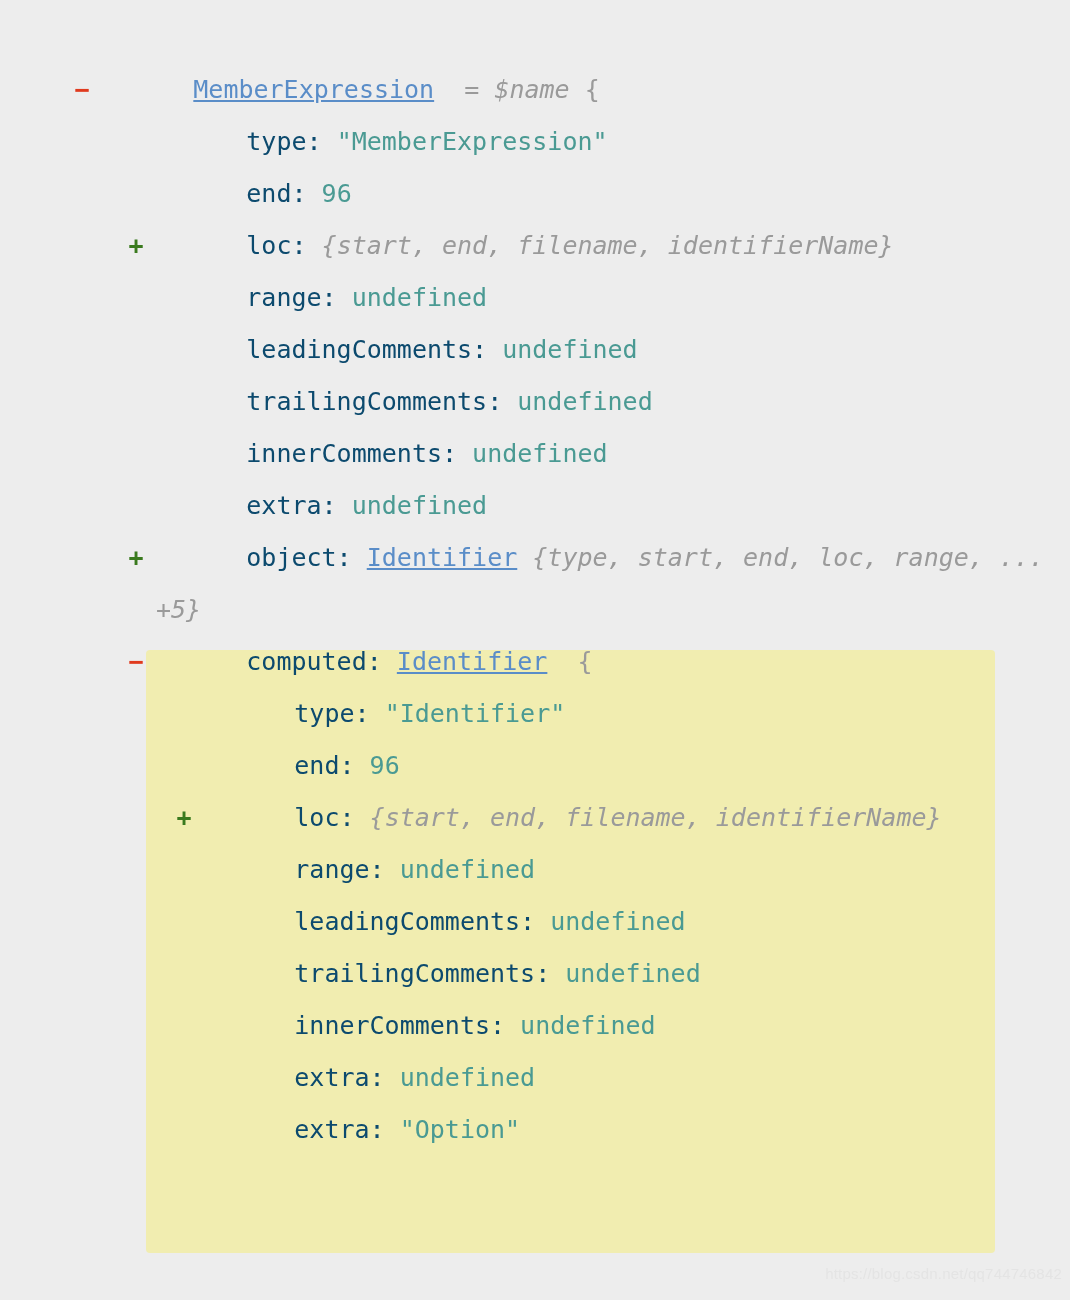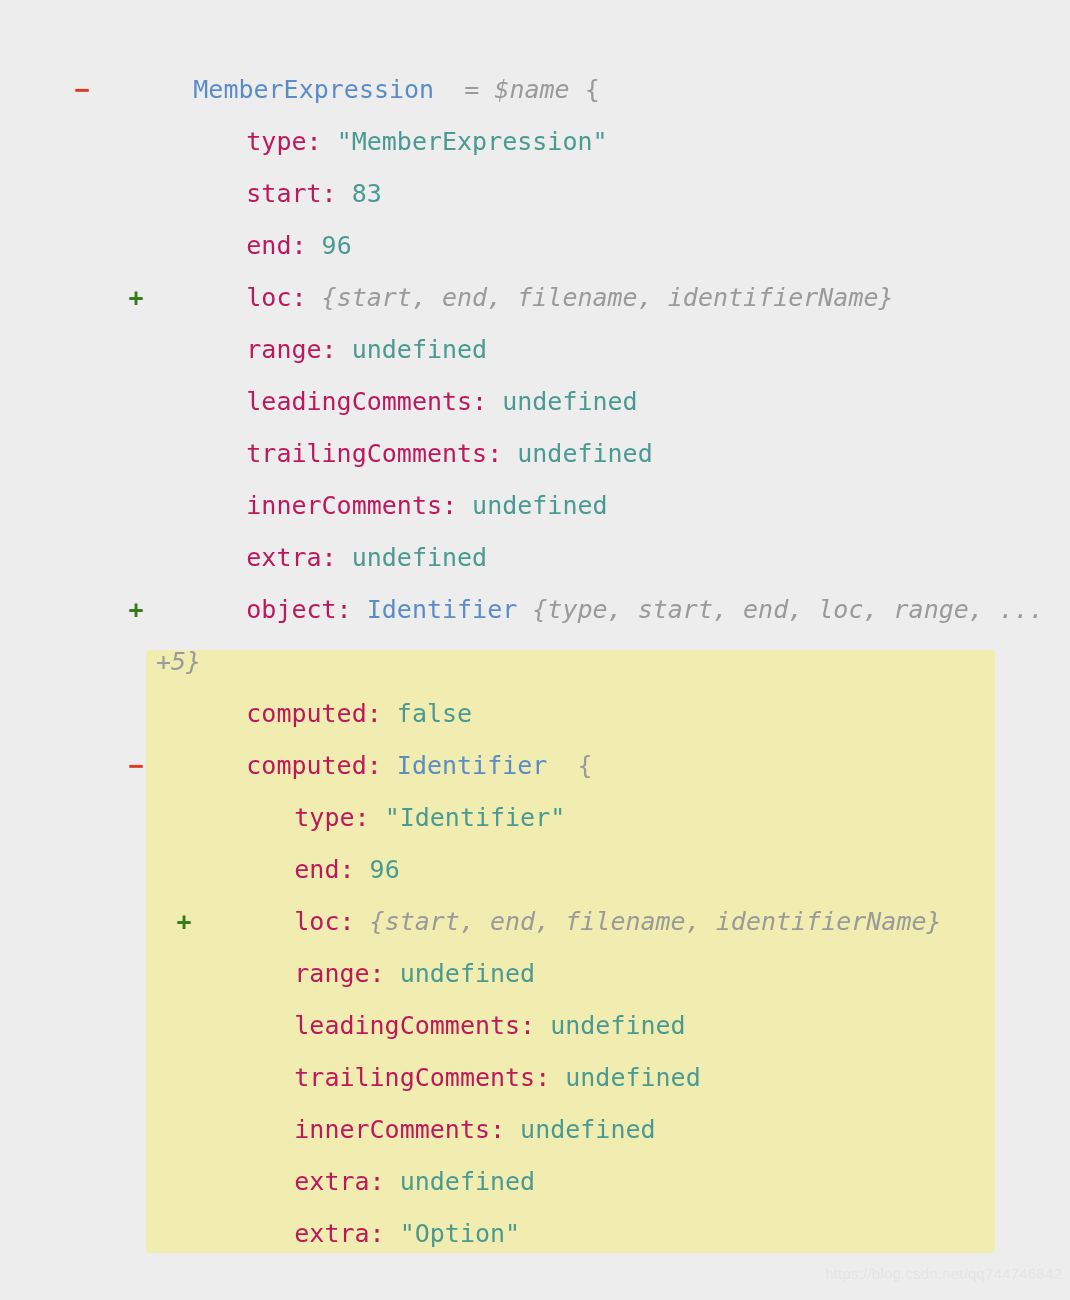--- a/index.html
+++ b/index.html
@@ -69,23 +69,23 @@
   .ind-root  { padding-left: 103px; }
   .ind-1     { padding-left: 156px; }
   .ind-2     { padding-left: 204px; }
   .ind-close-2 { padding-left: 156px; }
 
   .m-root { left: 72px; }
   .m-1    { left: 126px; }
   .m-2    { left: 174px; }
 
   
-  .t-key      { color: #be185d; }
+  .t-key      { color: #0c4a6e; }
   .t-value    { color: #4a9a93; }
-  .t-type     { color: #5a8dc8; }
+  .t-type     { color: #5a8dc8; text-decoration: underline; }
   .t-dim      { color: #9a9a9a; }
   .t-dim-i    { color: #9a9a9a; font-style: italic; }
   .t-brace    { color: #9a9a9a; }
 
   .watermark {
     position: absolute;
     right: 8px;
     bottom: 18px;
     font-size: 15px;
     color: #e4e4e4;
@@ -104,23 +104,20 @@
   <div class="lines">
 
     <div class="line ind-root">
       <span class="marker minus m-root">−</span><span class="t-type">MemberExpression</span><span class="t-dim">  </span><span class="t-dim-i">=</span><span class="t-dim"> </span><span class="t-dim-i">$name</span><span class="t-dim"> </span><span class="t-brace">{</span>
     </div>
 
     <div class="line ind-1">
       <span class="t-key">type:</span><span> </span><span class="t-value">"MemberExpression"</span>
     </div>
 
-    <div class="line ind-1">
-      <span class="t-key">start:</span><span> </span><span class="t-value">83</span>
-    </div>
 
     <div class="line ind-1">
       <span class="t-key">end:</span><span> </span><span class="t-value">96</span>
     </div>
 
     <div class="line ind-1">
       <span class="marker plus m-1">+</span><span class="t-key">loc:</span><span> </span><span class="t-dim-i">{start, end, filename, identifierName}</span>
     </div>
 
     <div class="line ind-1">
@@ -140,23 +137,20 @@
     </div>
 
     <div class="line ind-1">
       <span class="t-key">extra:</span><span> </span><span class="t-value">undefined</span>
     </div>
 
     <div class="line wrap ind-1">
       <span class="marker plus m-1">+</span><span class="t-key">object:</span><span> </span><span class="t-type">Identifier</span><span> </span><span class="t-dim-i">{type, start, end, loc, range, ... +5}</span>
     </div>
 
-    <div class="line ind-1">
-      <span class="t-key">computed:</span><span> </span><span class="t-value">false</span>
-    </div>
 
     <div class="line ind-1">
       <span class="marker minus m-1">−</span><span class="t-key">computed:</span><span> </span><span class="t-type">Identifier</span><span>  </span><span class="t-brace">{</span>
     </div>
 
     <div class="line ind-2">
       <span class="t-key">type:</span><span> </span><span class="t-value">"Identifier"</span>
     </div>
 
 

